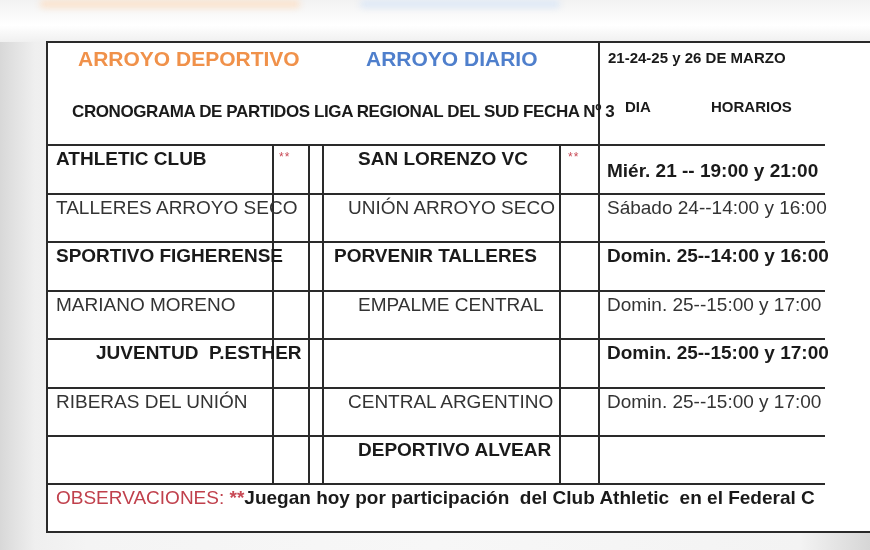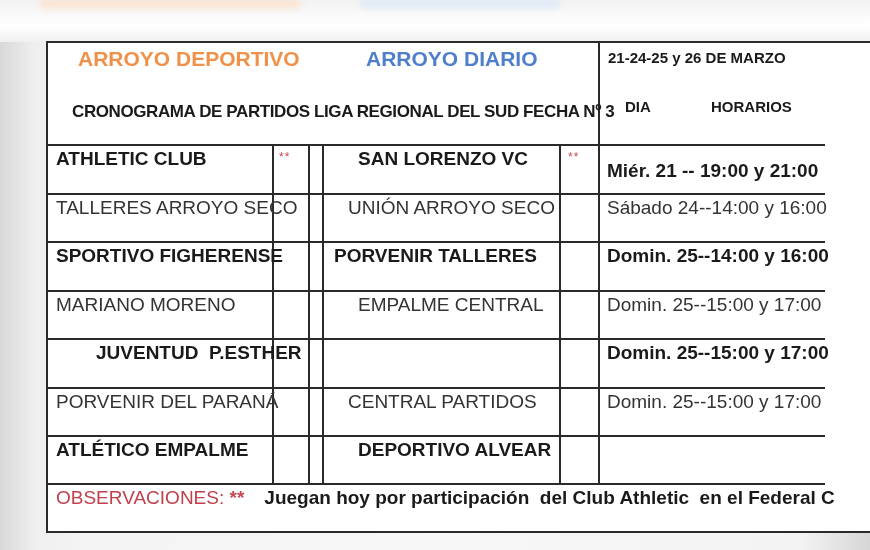--- a/index.html
+++ b/index.html
@@ -33,21 +33,21 @@
   .hline { position: absolute; background: #2a2a2a; height: 2px; }
   .brand-orange { color: #f0914a; font-weight: bold; font-size: 21px; }
   .brand-blue { color: #4f7fcc; font-weight: bold; font-size: 21px; }
   .subtitle { font-weight: bold; font-size: 17px; letter-spacing: -0.4px; }
   .hdr { font-weight: bold; font-size: 15px; }
   .bold { font-weight: bold; }
   .normal { font-weight: normal; color: #333; }
   .stars { color: #c84a56; font-size: 12px; letter-spacing: 1px; }
   .obs-label { color: #c0404c; font-weight: normal; }
   .obs-stars { color: #c84a56; font-weight: bold; }
-  .obs-text { font-weight: bold; color: #1a1a1a; margin-left: 20px; }
+  .obs-text { font-weight: bold; color: #1a1a1a; }
 </style>
 </head>
 <body>
 
 <div class="top-blur">
   <div class="blur-orange"></div>
   <div class="blur-blue"></div>
 </div>
 
 <div class="doc">
@@ -90,21 +90,20 @@
   <div class="cell bold" style="left:286px; top:203px;">PORVENIR TALLERES</div>
   <div class="cell bold" style="left:559px; top:203px;">Domin. 25--14:00 y 16:00</div>
 
   <div class="cell normal" style="left:310px; top:252px;">EMPALME CENTRAL</div>
   <div class="cell normal" style="left:8px; top:252px;">MARIANO MORENO</div>
   <div class="cell normal" style="left:559px; top:252px;">Domin. 25--15:00 y 17:00</div>
 
   <div class="cell bold" style="left:8px; top:300px; white-space:pre;margin-left:40px;">JUVENTUD  P.ESTHER</div>
   <div class="cell bold" style="left:559px; top:300px;">Domin. 25--15:00 y 17:00</div>
 
-  <div class="cell normal" style="left:8px; top:349px;">PORVENIR DEL PARANÁ</div>
-  <div class="cell normal" style="left:300px; top:349px;">CENTRAL PARTIDOS</div>
+  <div class="cell normal" style="left:8px; top:349px;">RIBERAS DEL UNIÓN</div>
+  <div class="cell normal" style="left:300px; top:349px;">CENTRAL ARGENTINO</div>
   <div class="cell normal" style="left:559px; top:349px;">Domin. 25--15:00 y 17:00</div>
 
-  <div class="cell bold" style="left:8px; top:397px;">ATLÉTICO EMPALME</div>
   <div class="cell bold" style="left:310px; top:397px;">DEPORTIVO ALVEAR</div>
 
   <div class="cell" style="left:8px; top:445px; white-space:pre;"><span class="obs-label">OBSERVACIONES:</span> <span class="obs-stars">**</span><span class="obs-text">Juegan hoy por participación  del Club Athletic  en el Federal C</span></div>
 </div>
 
 </body></html>

